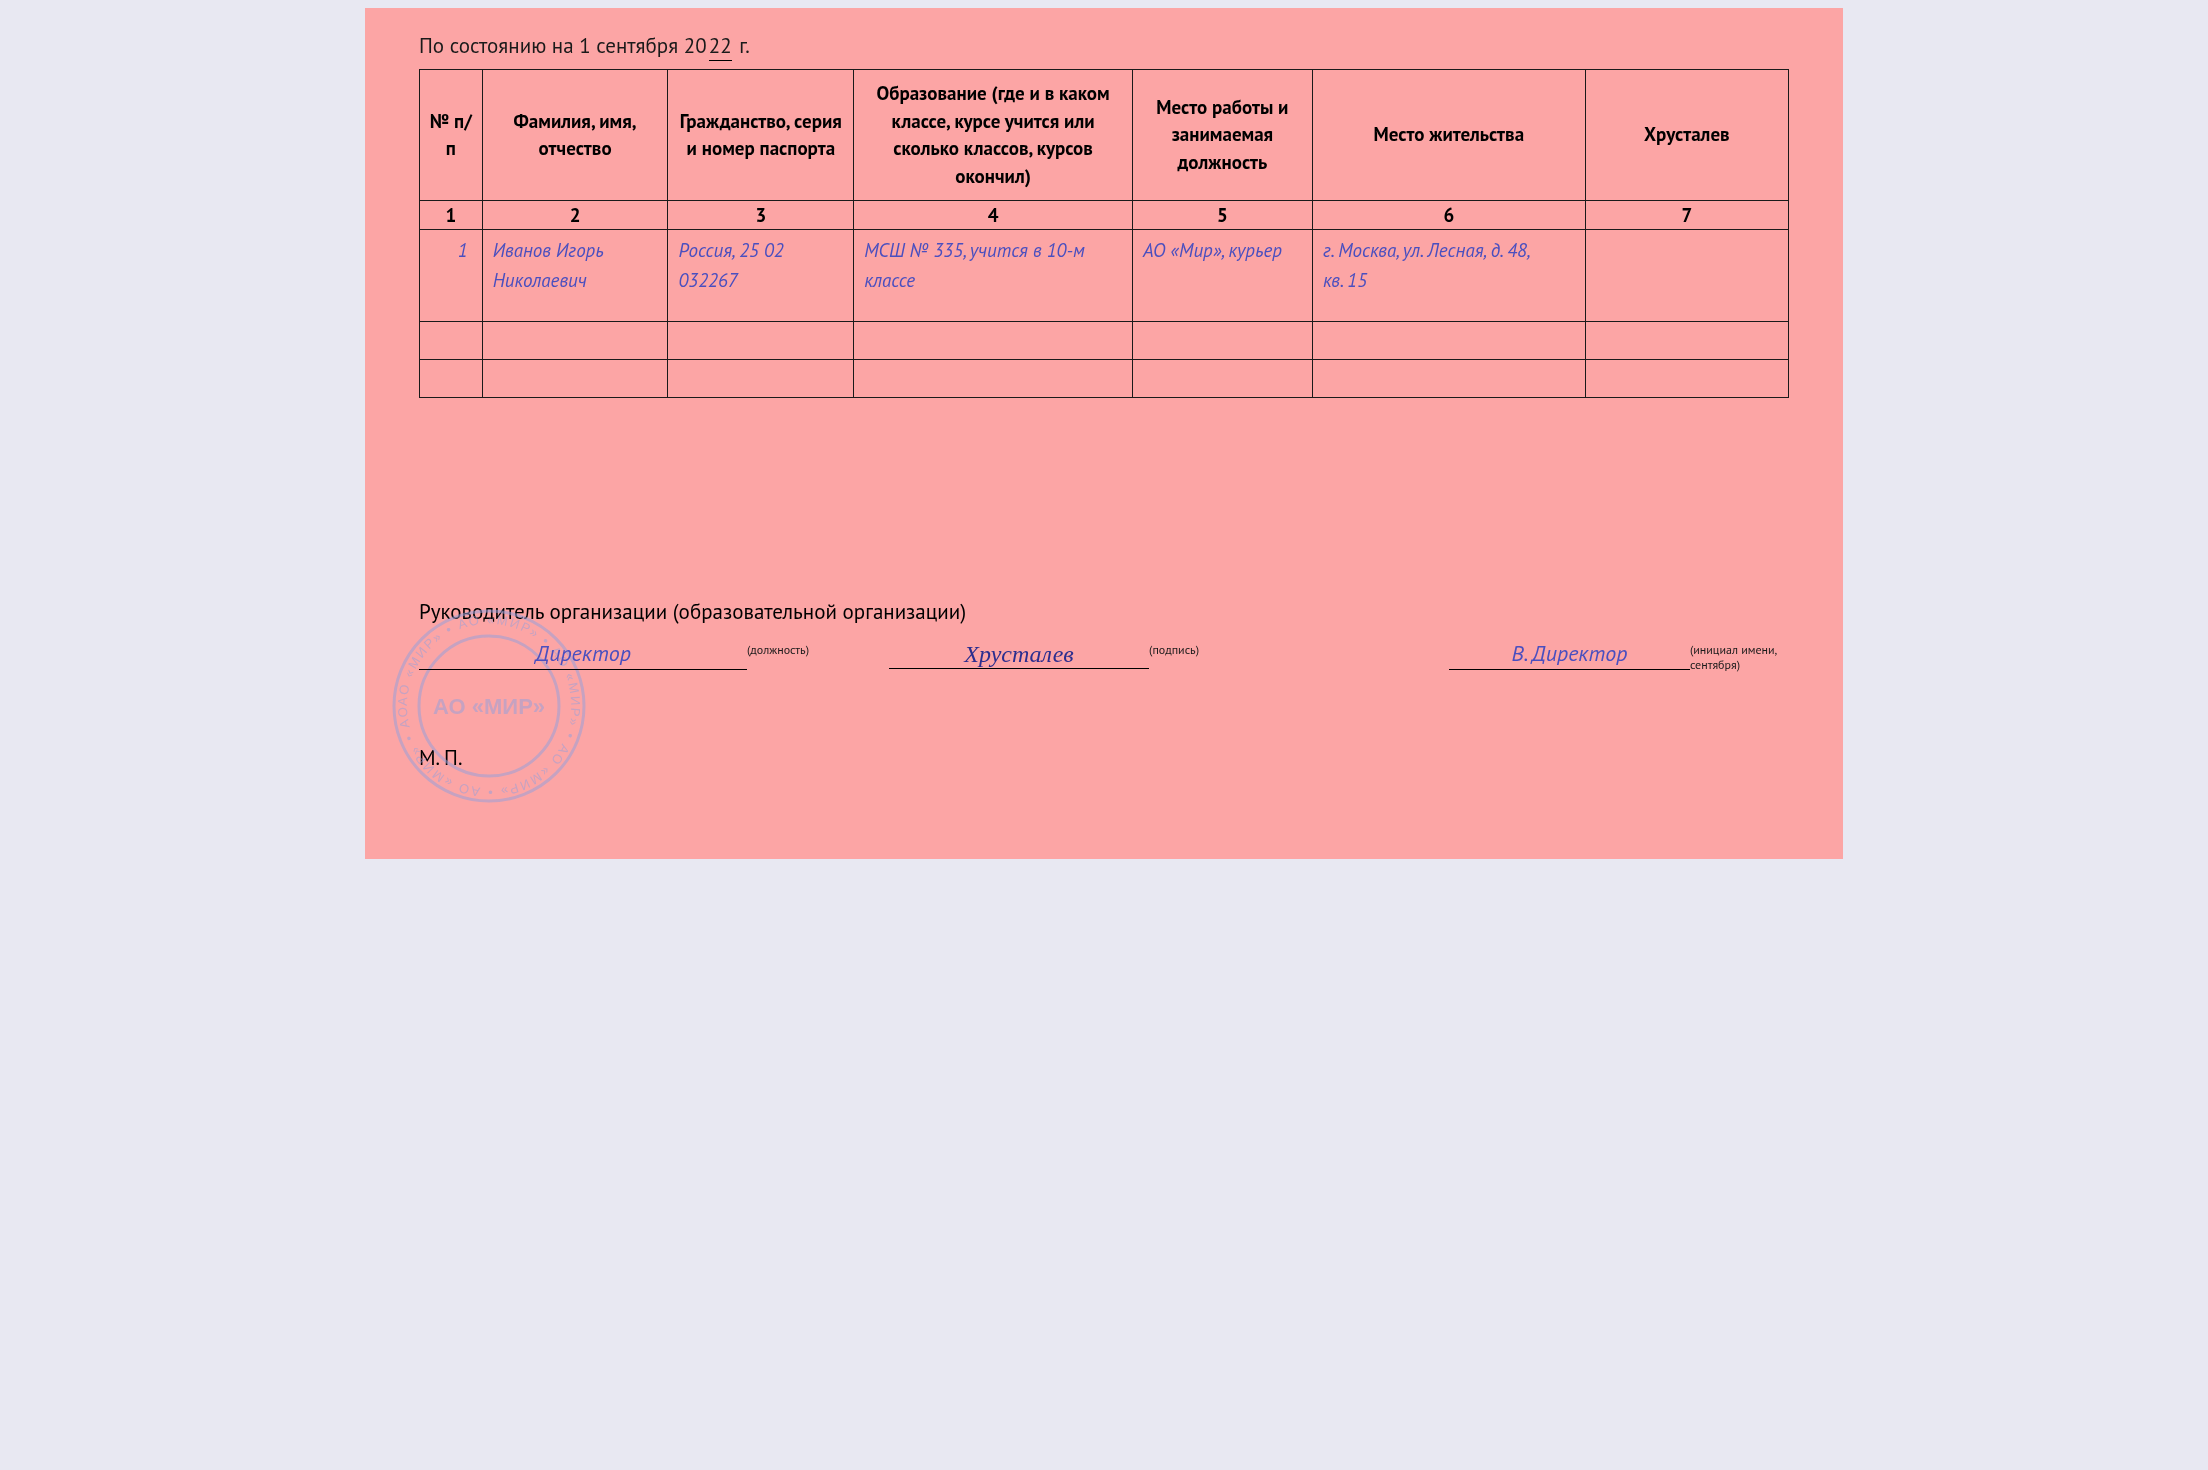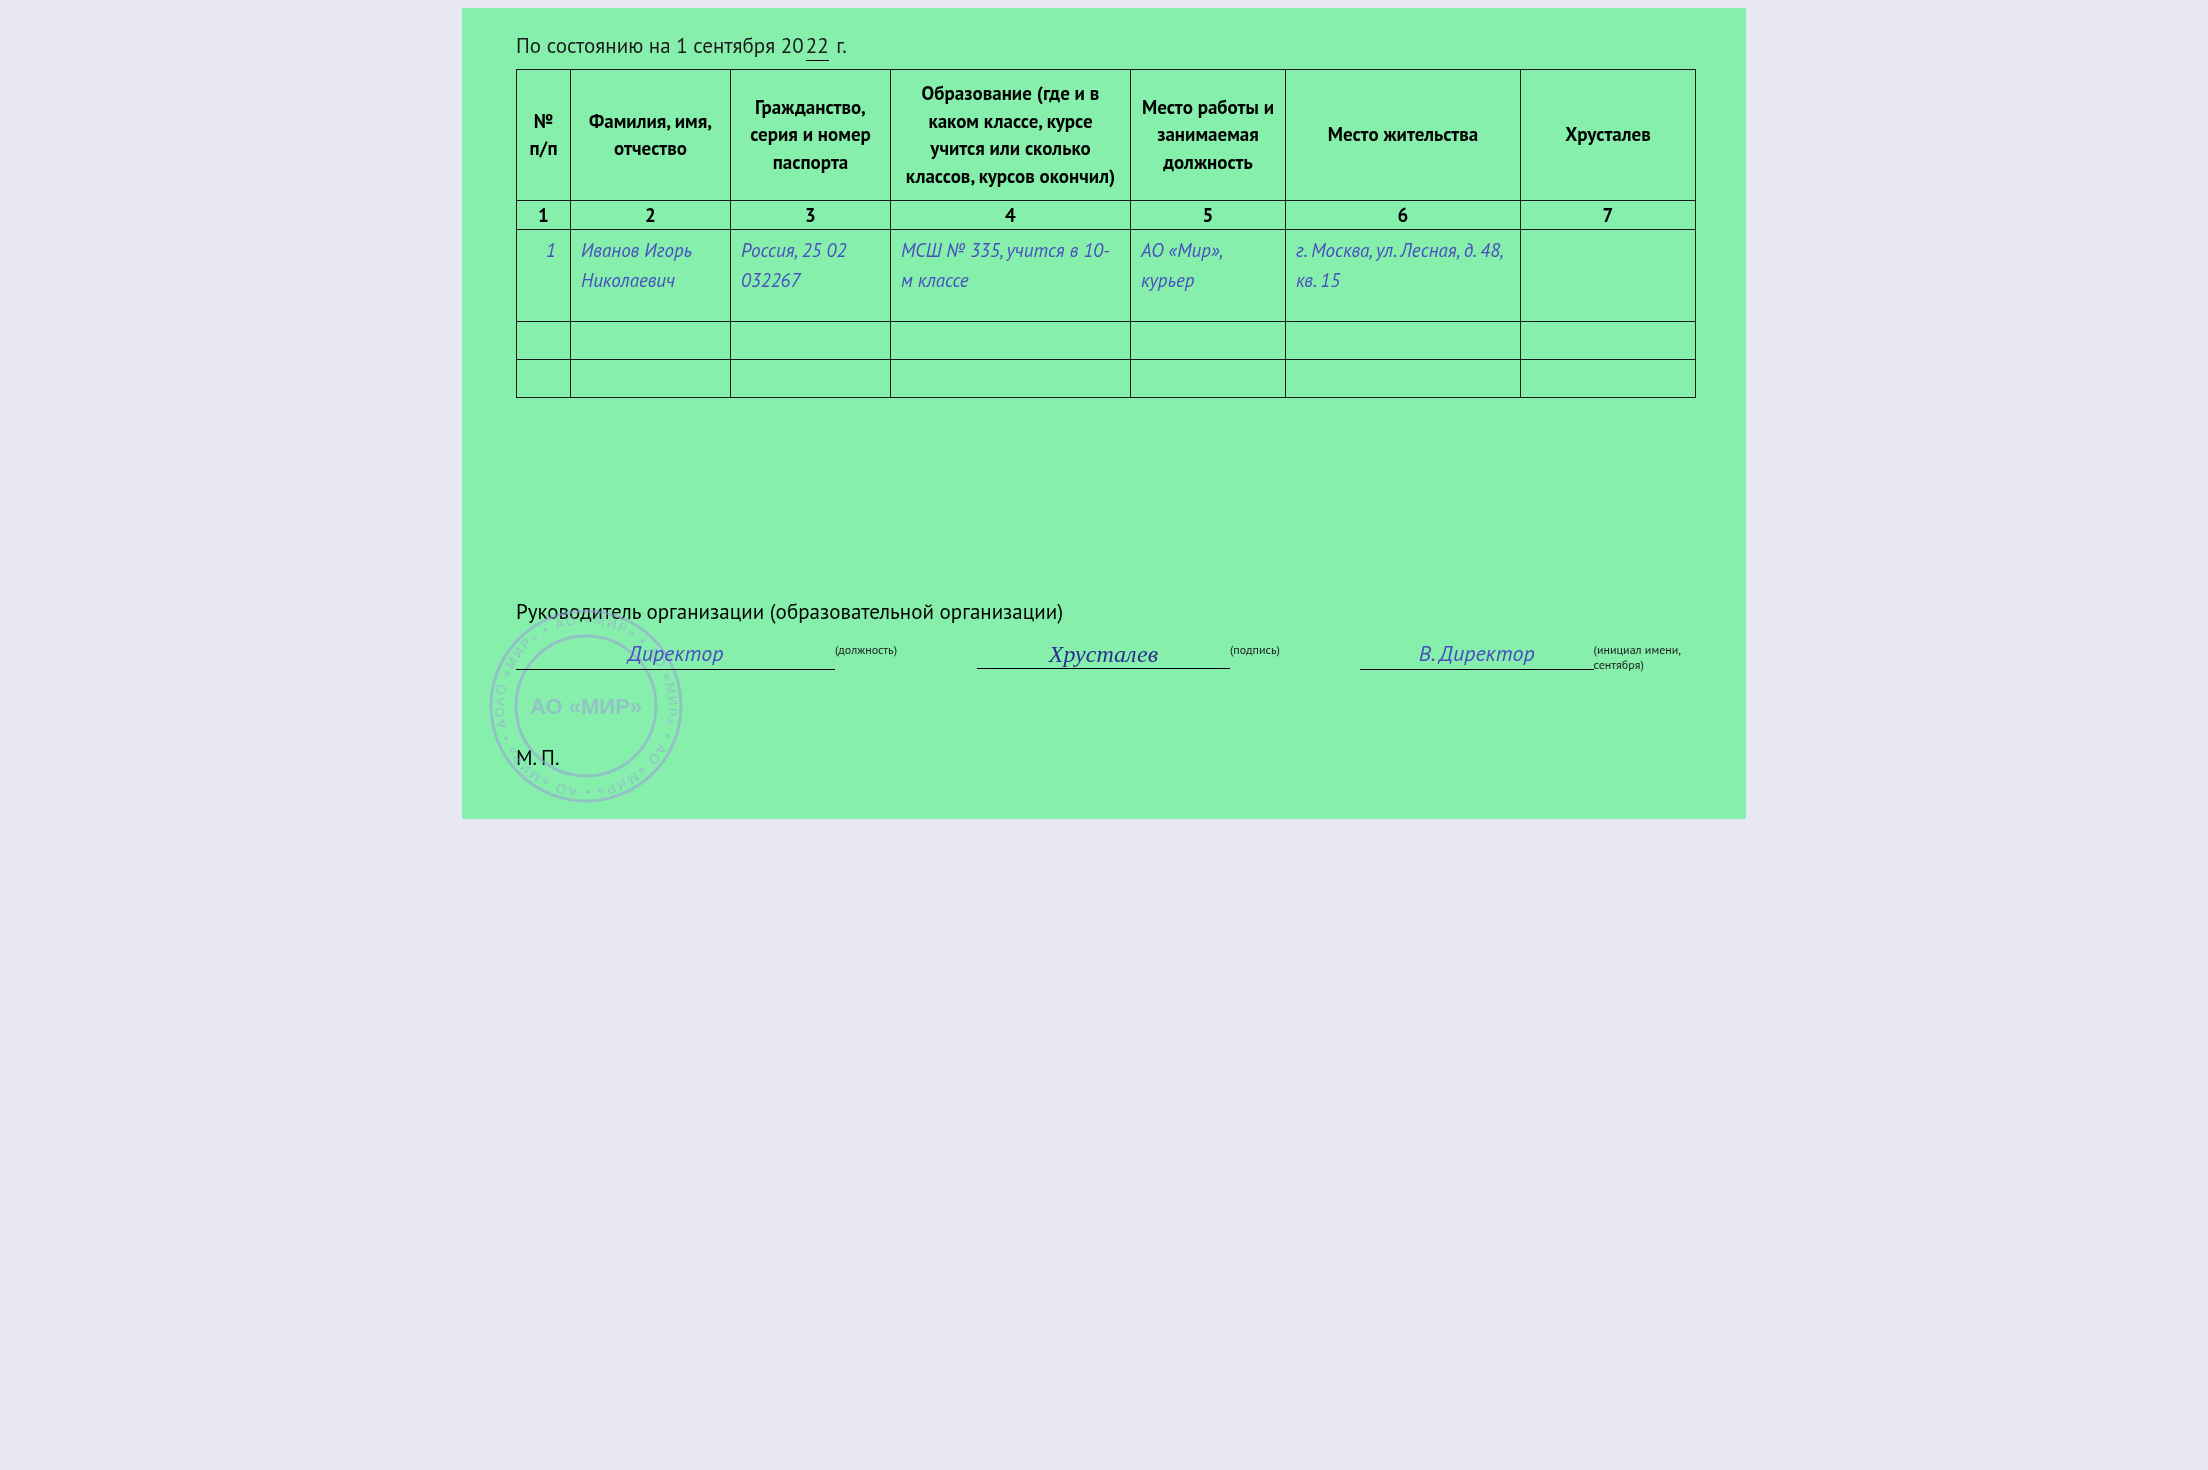--- a/index.html
+++ b/index.html
@@ -4,23 +4,23 @@
   <style>
     * { box-sizing: border-box; margin: 0; padding: 0; }
     body {
       background: #e8e8f2;
       font-family: "PT Sans", "Helvetica Neue", Arial, sans-serif;
       display: flex;
       justify-content: center;
       padding: 8px 0 40px 0;
     }
     .page {
-      background: #86efac;
-      width: 1284px;
-      padding: 24px 54px 48px 54px;
+      background: #fca5a5;
+      width: 1478px;
+      padding: 24px 54px 88px 54px;
       position: relative;
     }
     .asof {
       font-size: 21px;
       color: #1a1a1a;
       margin-bottom: 10px;
     }
     .asof .year-fill {
       border-bottom: 1.5px solid #000;
       padding-bottom: 1px;

